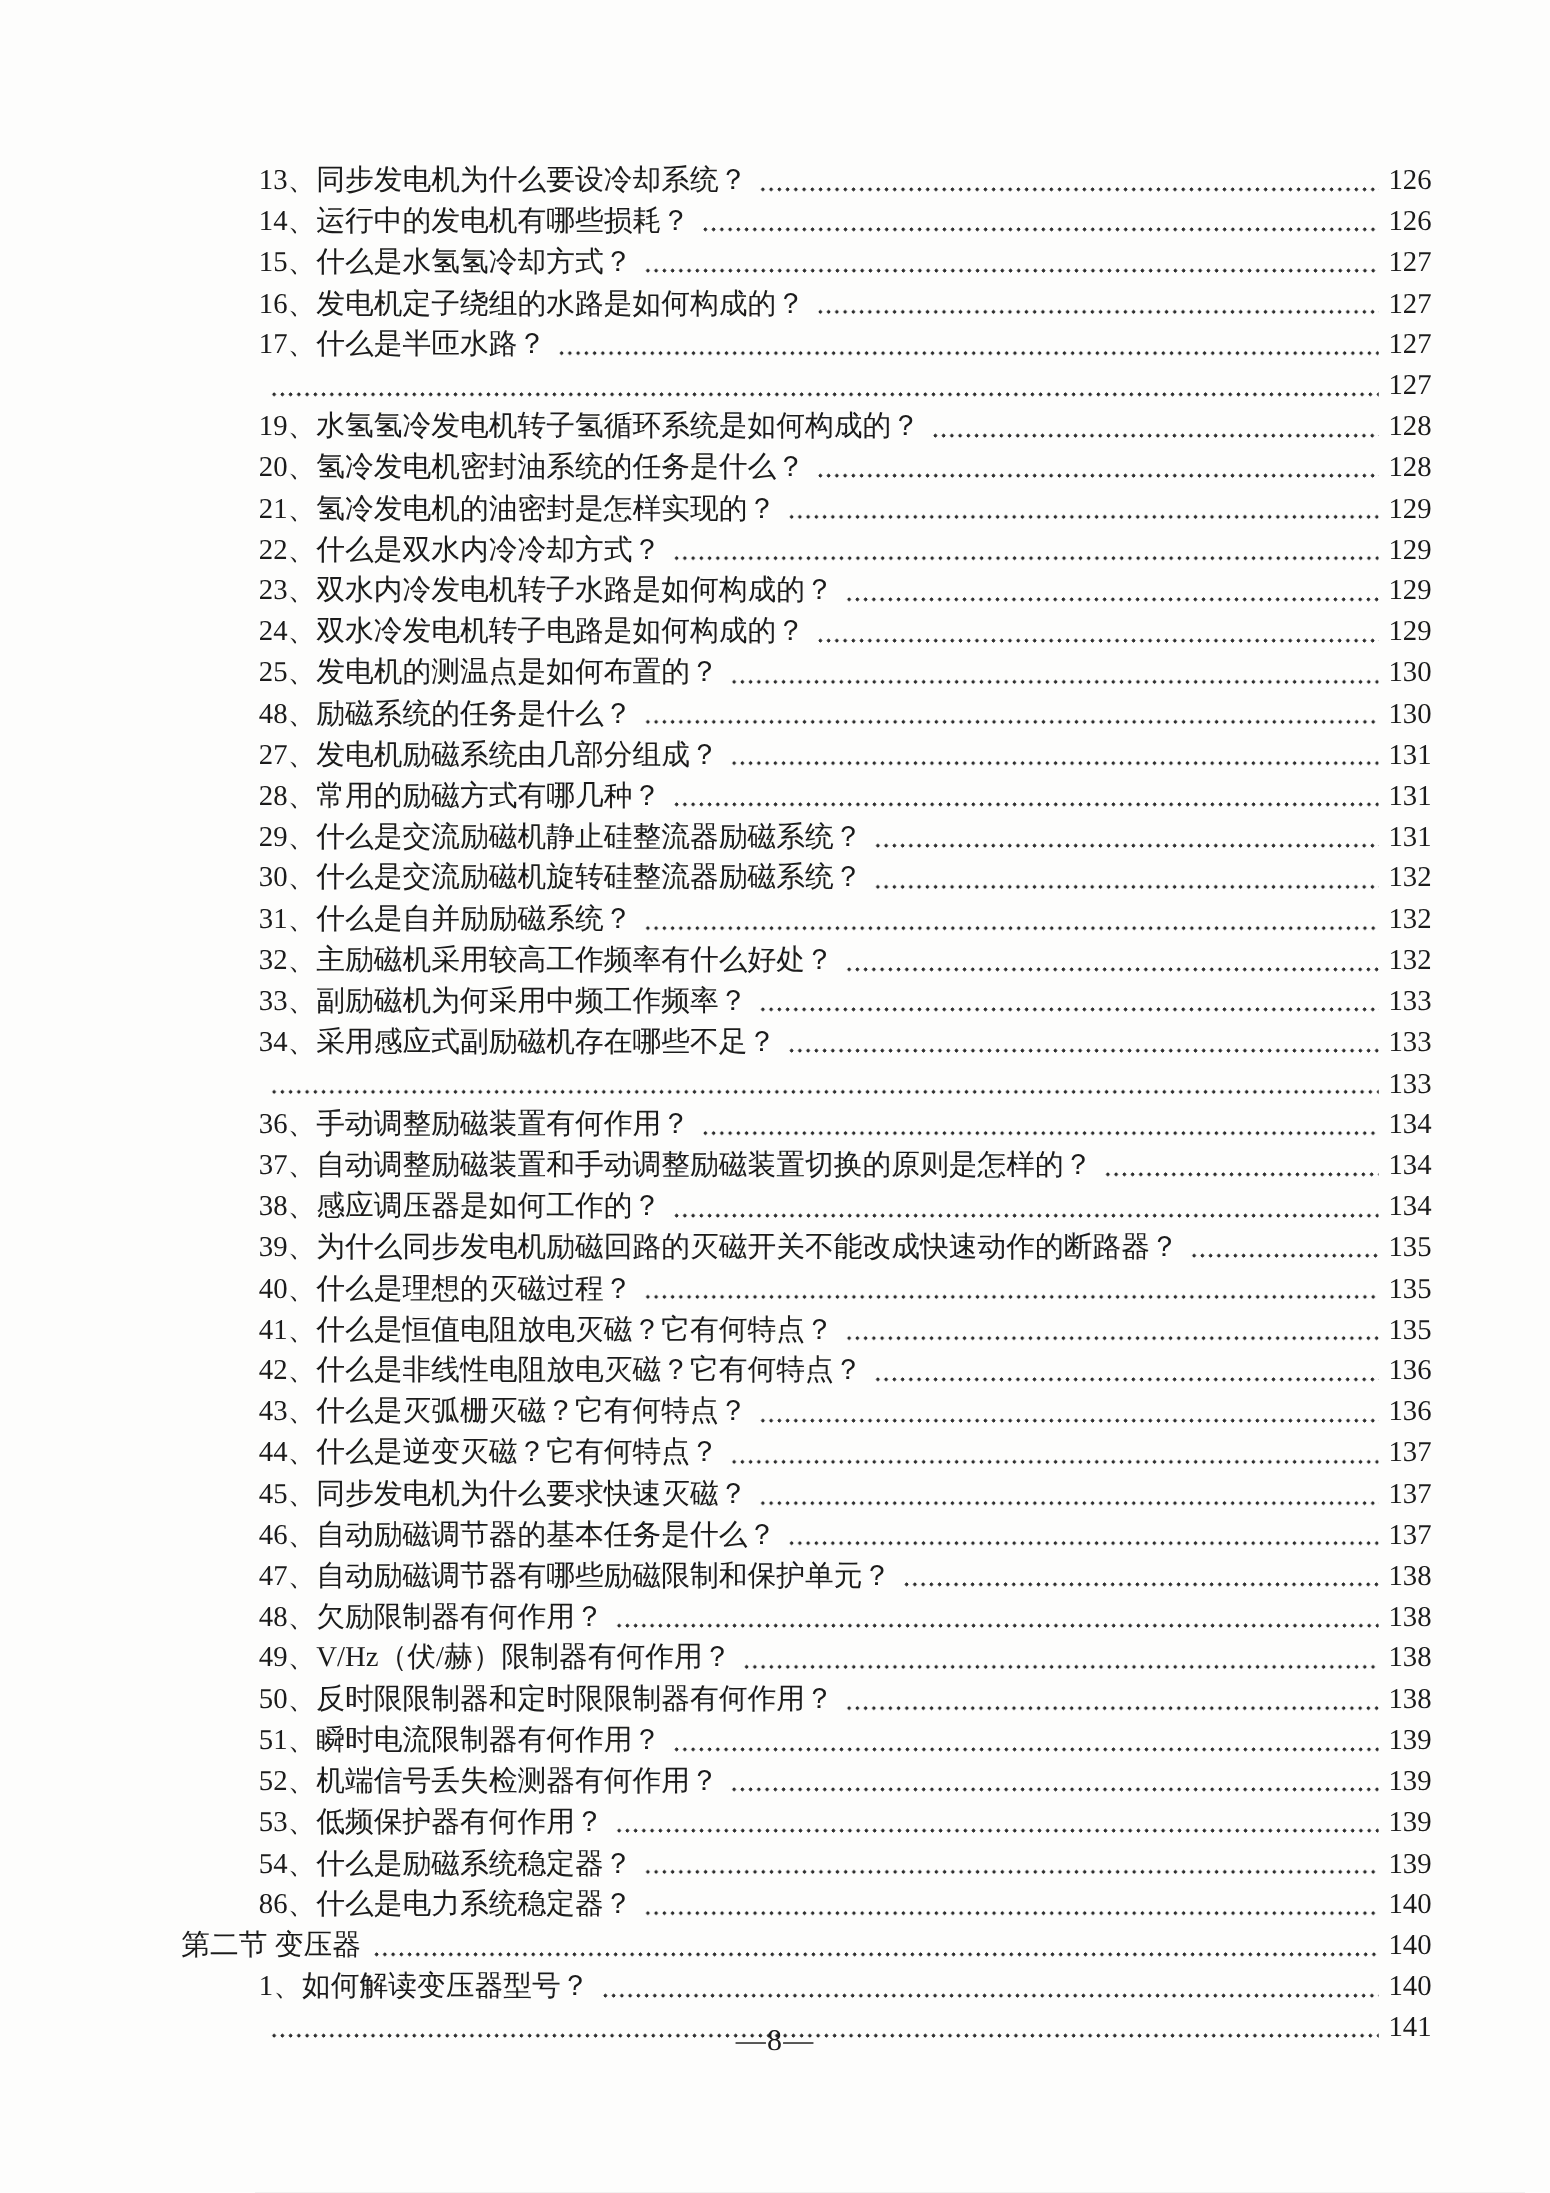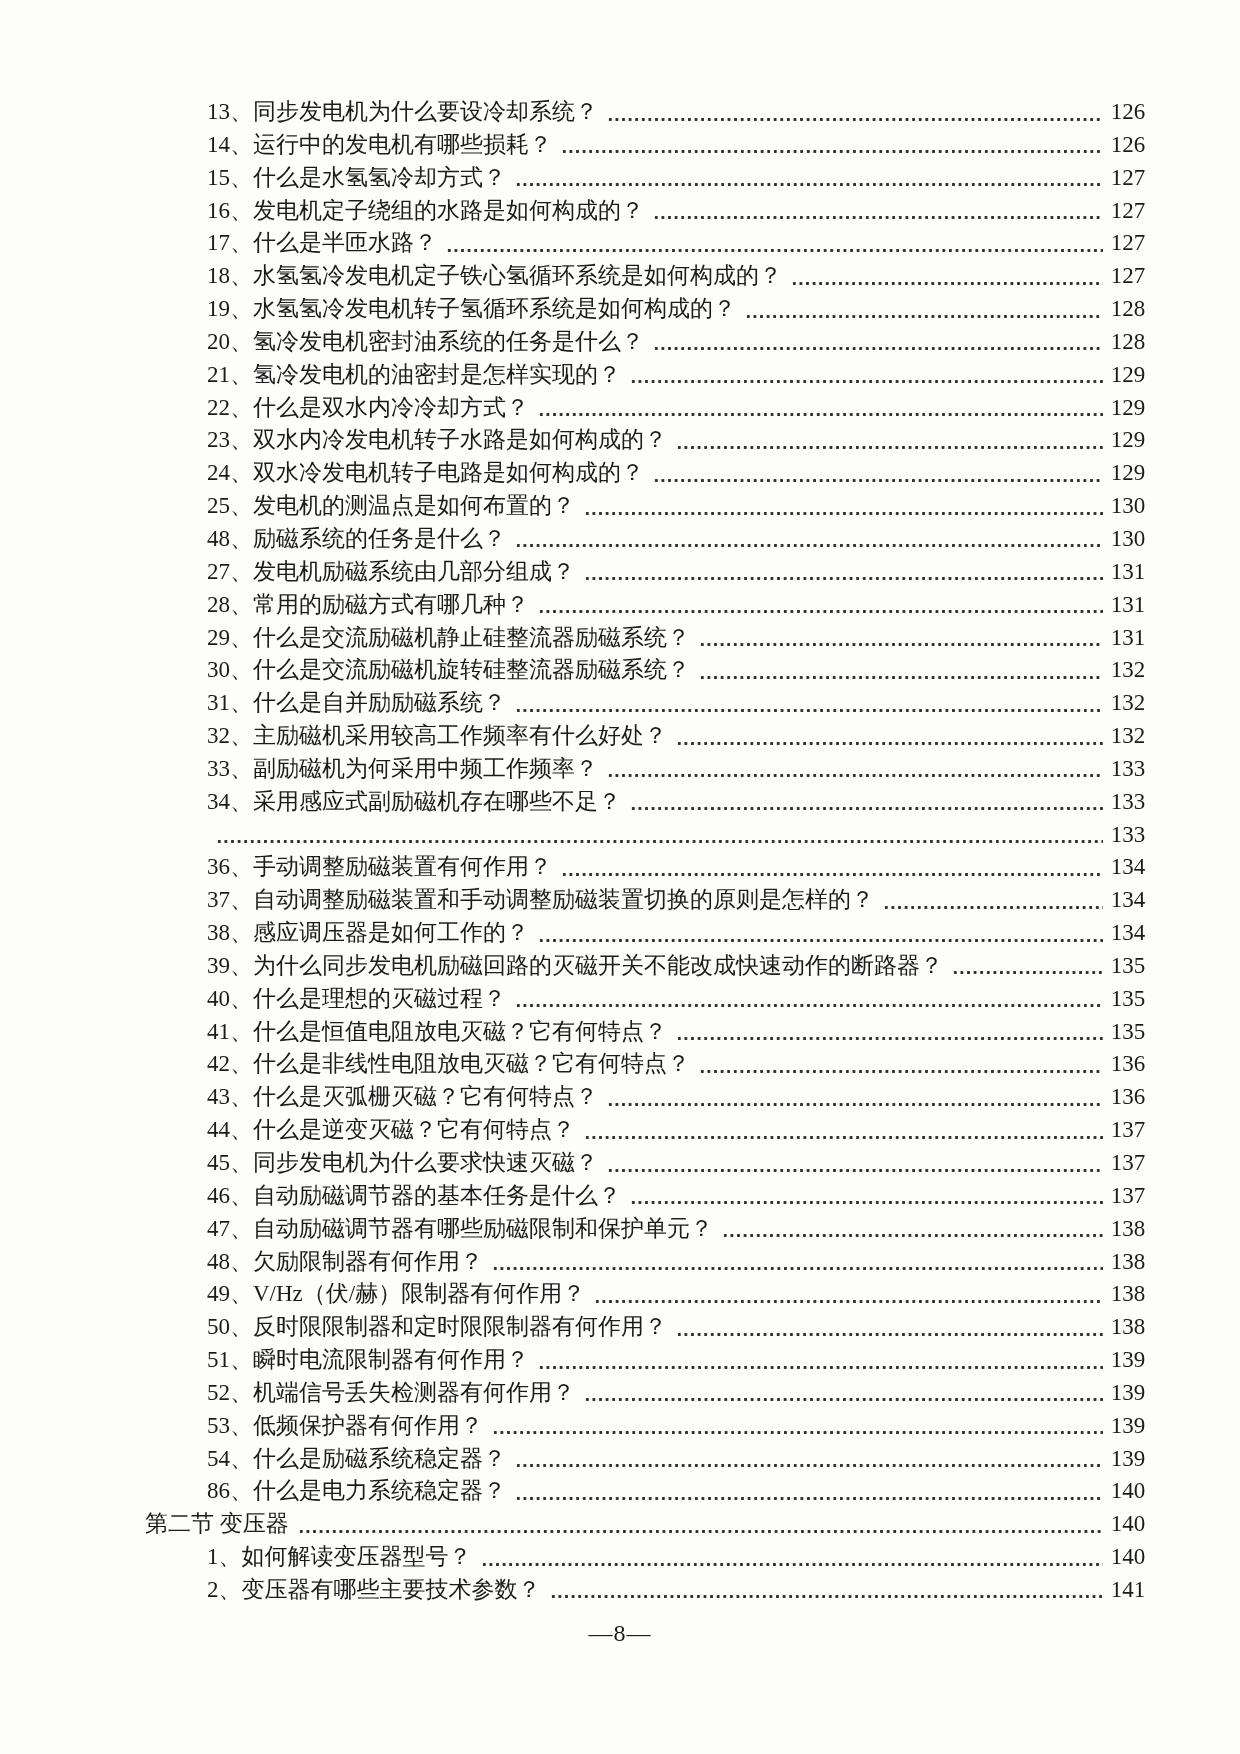--- a/index.html
+++ b/index.html
@@ -6,21 +6,21 @@
   .page{
     width:1240px;height:1754px;position:relative;margin:0 auto;
     background:#fdfdfc;
     color:#1b1b1b;
     font-family:"Liberation Serif","DejaVu Serif",serif;
     font-size:23px;
     overflow:hidden;
   }
   .toc{
     position:absolute;
-    top:96px;left:0;right:0;
+    top:128px;left:0;right:0;
   }
   .row{
     display:flex;
     height:32.85px;
     line-height:32.85px;
     padding-right:90px;
     white-space:nowrap;
   }
   .row.item{padding-left:207px;}
   .row.section{padding-left:145px;}
@@ -73,21 +73,20 @@
       <span class="label">16、发电机定子绕组的水路是如何构成的？</span>
       <span class="dots"></span>
       <span class="pagenum">127</span>
     </div>
       <div class="row item">
       <span class="label">17、什么是半匝水路？</span>
       <span class="dots"></span>
       <span class="pagenum">127</span>
     </div>
       <div class="row item">
-      <span class="label">18、水氢氢冷发电机定子铁心氢循环系统是如何构成的？</span>
       <span class="dots"></span>
       <span class="pagenum">127</span>
     </div>
       <div class="row item">
       <span class="label">19、水氢氢冷发电机转子氢循环系统是如何构成的？</span>
       <span class="dots"></span>
       <span class="pagenum">128</span>
     </div>
       <div class="row item">
       <span class="label">20、氢冷发电机密封油系统的任务是什么？</span>
@@ -272,21 +271,20 @@
       <span class="label">第二节 变压器</span>
       <span class="dots"></span>
       <span class="pagenum">140</span>
     </div>
       <div class="row item">
       <span class="label">1、如何解读变压器型号？</span>
       <span class="dots"></span>
       <span class="pagenum">140</span>
     </div>
       <div class="row item">
-      <span class="label">2、变压器有哪些主要技术参数？</span>
       <span class="dots"></span>
       <span class="pagenum">141</span>
     </div>
     </div>
 
   <div class="footer">
     <span>—8—</span>
   </div>
 
 </div>

